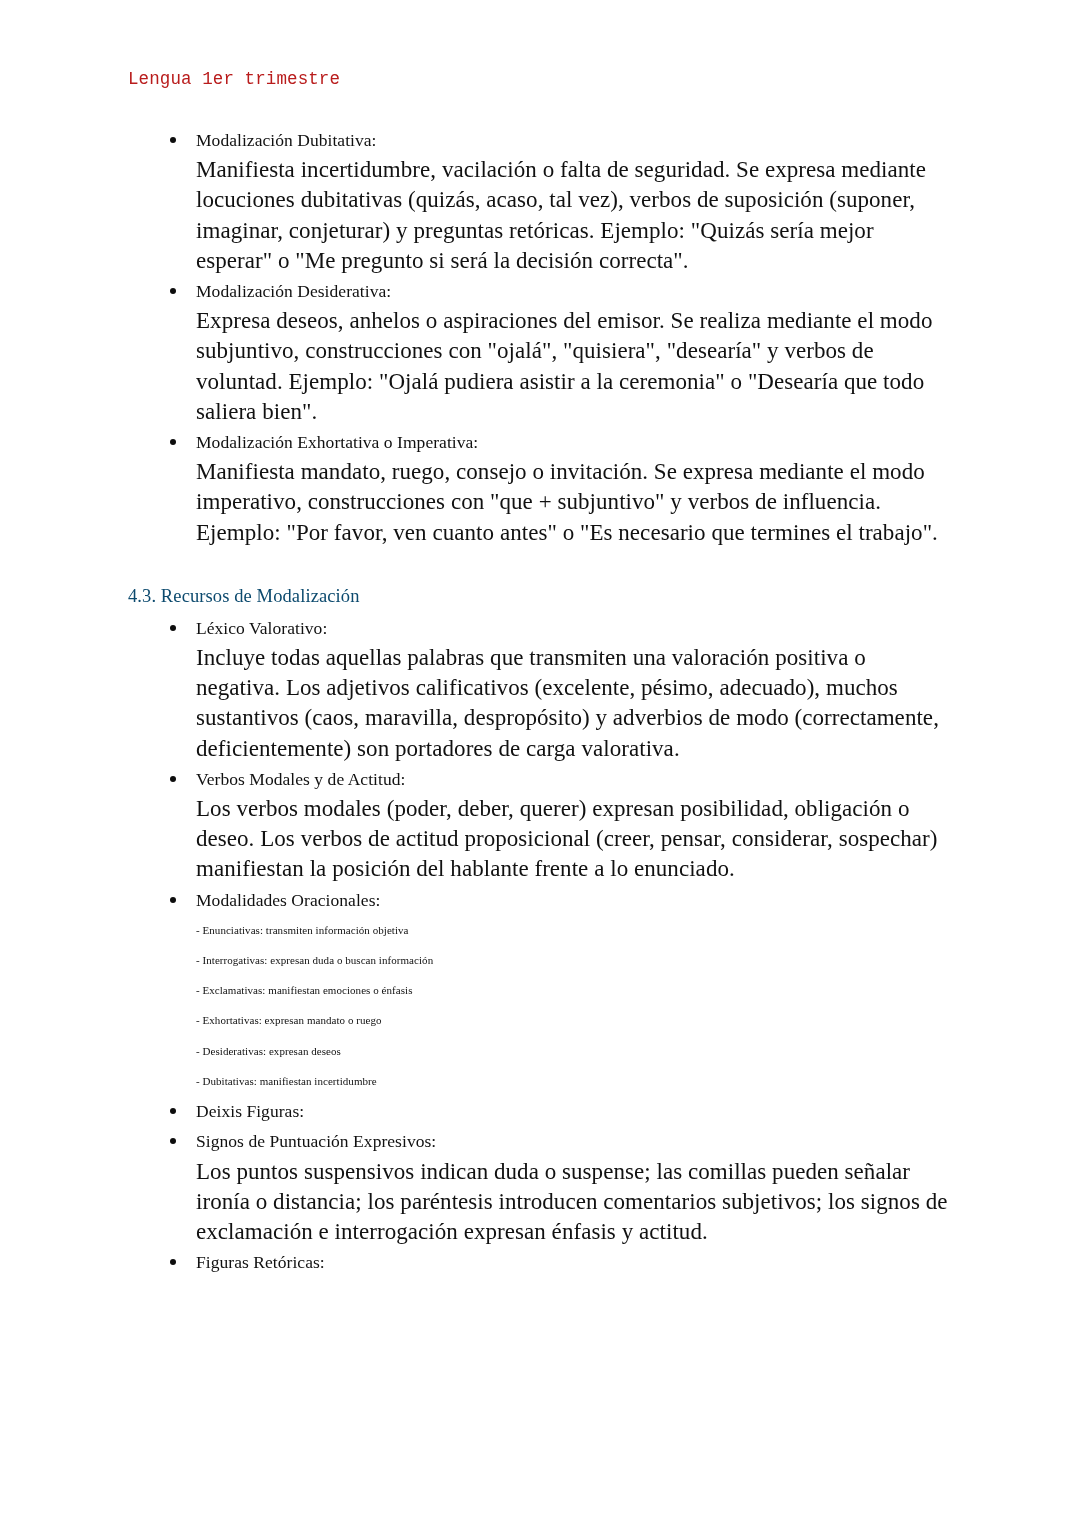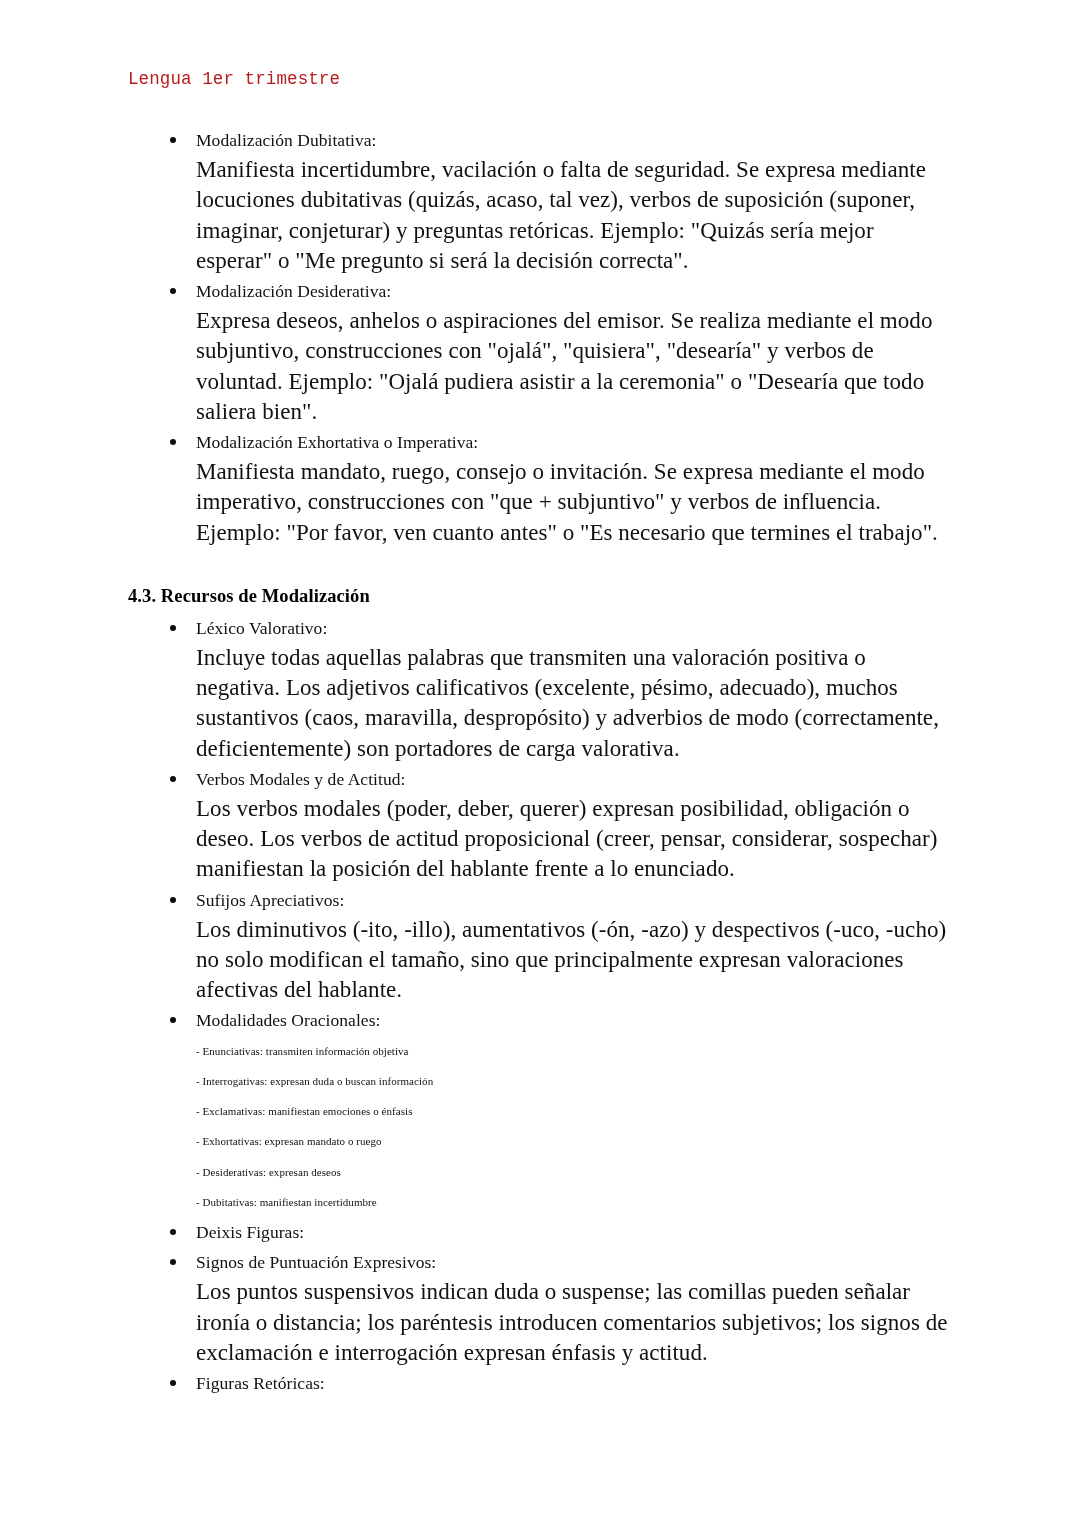--- a/index.html
+++ b/index.html
@@ -69,24 +69,24 @@
   }
   .sub-line {
     font-size: 11px;
     line-height: 30.2px;
     color: #111111;
     letter-spacing: 0.05px;
   }
   h2.section-heading {
     font-size: 18.5px;
     line-height: 30px;
-    font-weight: bold;
+    font-weight: normal;
     margin: 0;
     padding: 0;
-    color: #000000;
+    color: #0c4a6e;
     letter-spacing: 0.1px;
   }
   .heading-gap {
     height: 33px;
   }
   .heading-after-gap {
     height: 2px;
   }
 </style>
 </head>
@@ -122,24 +122,20 @@
     <ul class="bullets">
       <li>
         <div class="li-title">Léxico Valorativo:</div>
         <div class="li-body">Incluye todas aquellas palabras que transmiten una valoración positiva o negativa. Los adjetivos calificativos (excelente, pésimo, adecuado), muchos sustantivos (caos, maravilla, despropósito) y adverbios de modo (correctamente, deficientemente) son portadores de carga valorativa.</div>
       </li>
       <li>
         <div class="li-title">Verbos Modales y de Actitud:</div>
         <div class="li-body">Los verbos modales (poder, deber, querer) expresan posibilidad, obligación o deseo. Los verbos de actitud proposicional (creer, pensar, considerar, sospechar) manifiestan la posición del hablante frente a lo enunciado.</div>
       </li>
       <li>
-        <div class="li-title">Sufijos Apreciativos:</div>
-        <div class="li-body">Los diminutivos (-ito, -illo), aumentativos (-ón, -azo) y despectivos (-uco, -ucho) no solo modifican el tamaño, sino que principalmente expresan valoraciones afectivas del hablante.</div>
-      </li>
-      <li>
         <div class="li-title">Modalidades Oracionales:</div>
         <div class="sub-line">- Enunciativas: transmiten información objetiva</div>
         <div class="sub-line">- Interrogativas: expresan duda o buscan información</div>
         <div class="sub-line">- Exclamativas: manifiestan emociones o énfasis</div>
         <div class="sub-line">- Exhortativas: expresan mandato o ruego</div>
         <div class="sub-line">- Desiderativas: expresan deseos</div>
         <div class="sub-line">- Dubitativas: manifiestan incertidumbre</div>
       </li>
       <li>
         <div class="li-title">Deixis Figuras:</div>

